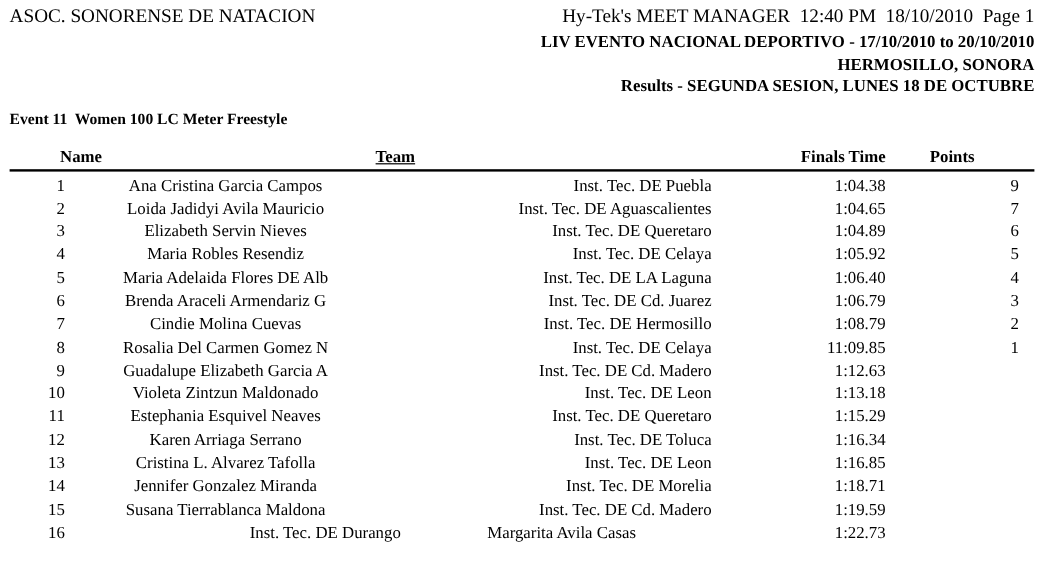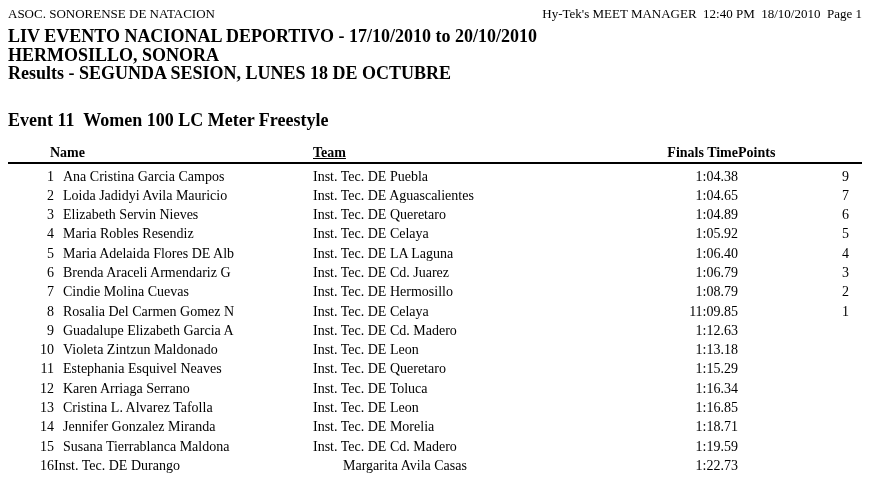--- a/index.html
+++ b/index.html
@@ -16,65 +16,65 @@
   }
   .page {
     padding: 6px 8px 0 8px;
     box-sizing: border-box;
     width: 870px;
   }
   .doc-header {
     display: flex;
     justify-content: space-between;
     align-items: baseline;
-    font-size: 13px;
+    font-size: 16px;
     line-height: 16px;
     white-space: pre;
   }
   .titles {
     margin-top: 5px;
-    text-align: left;
+    text-align: right;
     font-weight: bold;
-    font-size: 18px;
+    font-size: 14px;
     line-height: 18.5px;
   }
   .event-heading {
-    margin-top: 28px;
+    margin-top: 7px;
     font-weight: bold;
-    font-size: 18px;
+    font-size: 13px;
     line-height: 18px;
     white-space: pre;
   }
   .thead {
     display: flex;
     margin-top: 15px;
     font-weight: bold;
     font-size: 14px;
     line-height: 17px;
     border-bottom: 2px solid #000;
     padding-bottom: 1px;
   }
   .th-spacer  { width: 42px; }
   .th-name    { width: 263px; }
   .th-team    { width: 280px; text-decoration: underline; }
   .th-time    { width: 145px; text-align: right; }
-  .th-points  { width: 111px; text-align: left; }
+  .th-points  { width: 111px; text-align: center; }
   .tbody {
     margin-top: 3px;
   }
   .tr {
     display: flex;
     font-size: 14px;
     line-height: 19.3px;
     height: 19.3px;
   }
   .td { display: block; }
   .td.rank   { width: 46px;  text-align: right; }
-  .td.name   { margin-left: 9px; width: 250px; overflow: hidden; white-space: nowrap; }
-  .td.team   { width: 280px; overflow: hidden; white-space: nowrap; }
+  .td.name   { margin-left: 9px; width: 250px; overflow: hidden; white-space: nowrap; text-align: center; }
+  .td.team   { width: 280px; overflow: hidden; white-space: nowrap; text-align: right; }
   .td.time   { width: 145px; text-align: right; }
   .td.points { width: 111px; text-align: right; }
 </style>
 </head>
 <body>
 
 <div class="page">
 
   <div class="doc-header">
     <span>ASOC. SONORENSE DE NATACION</span>

